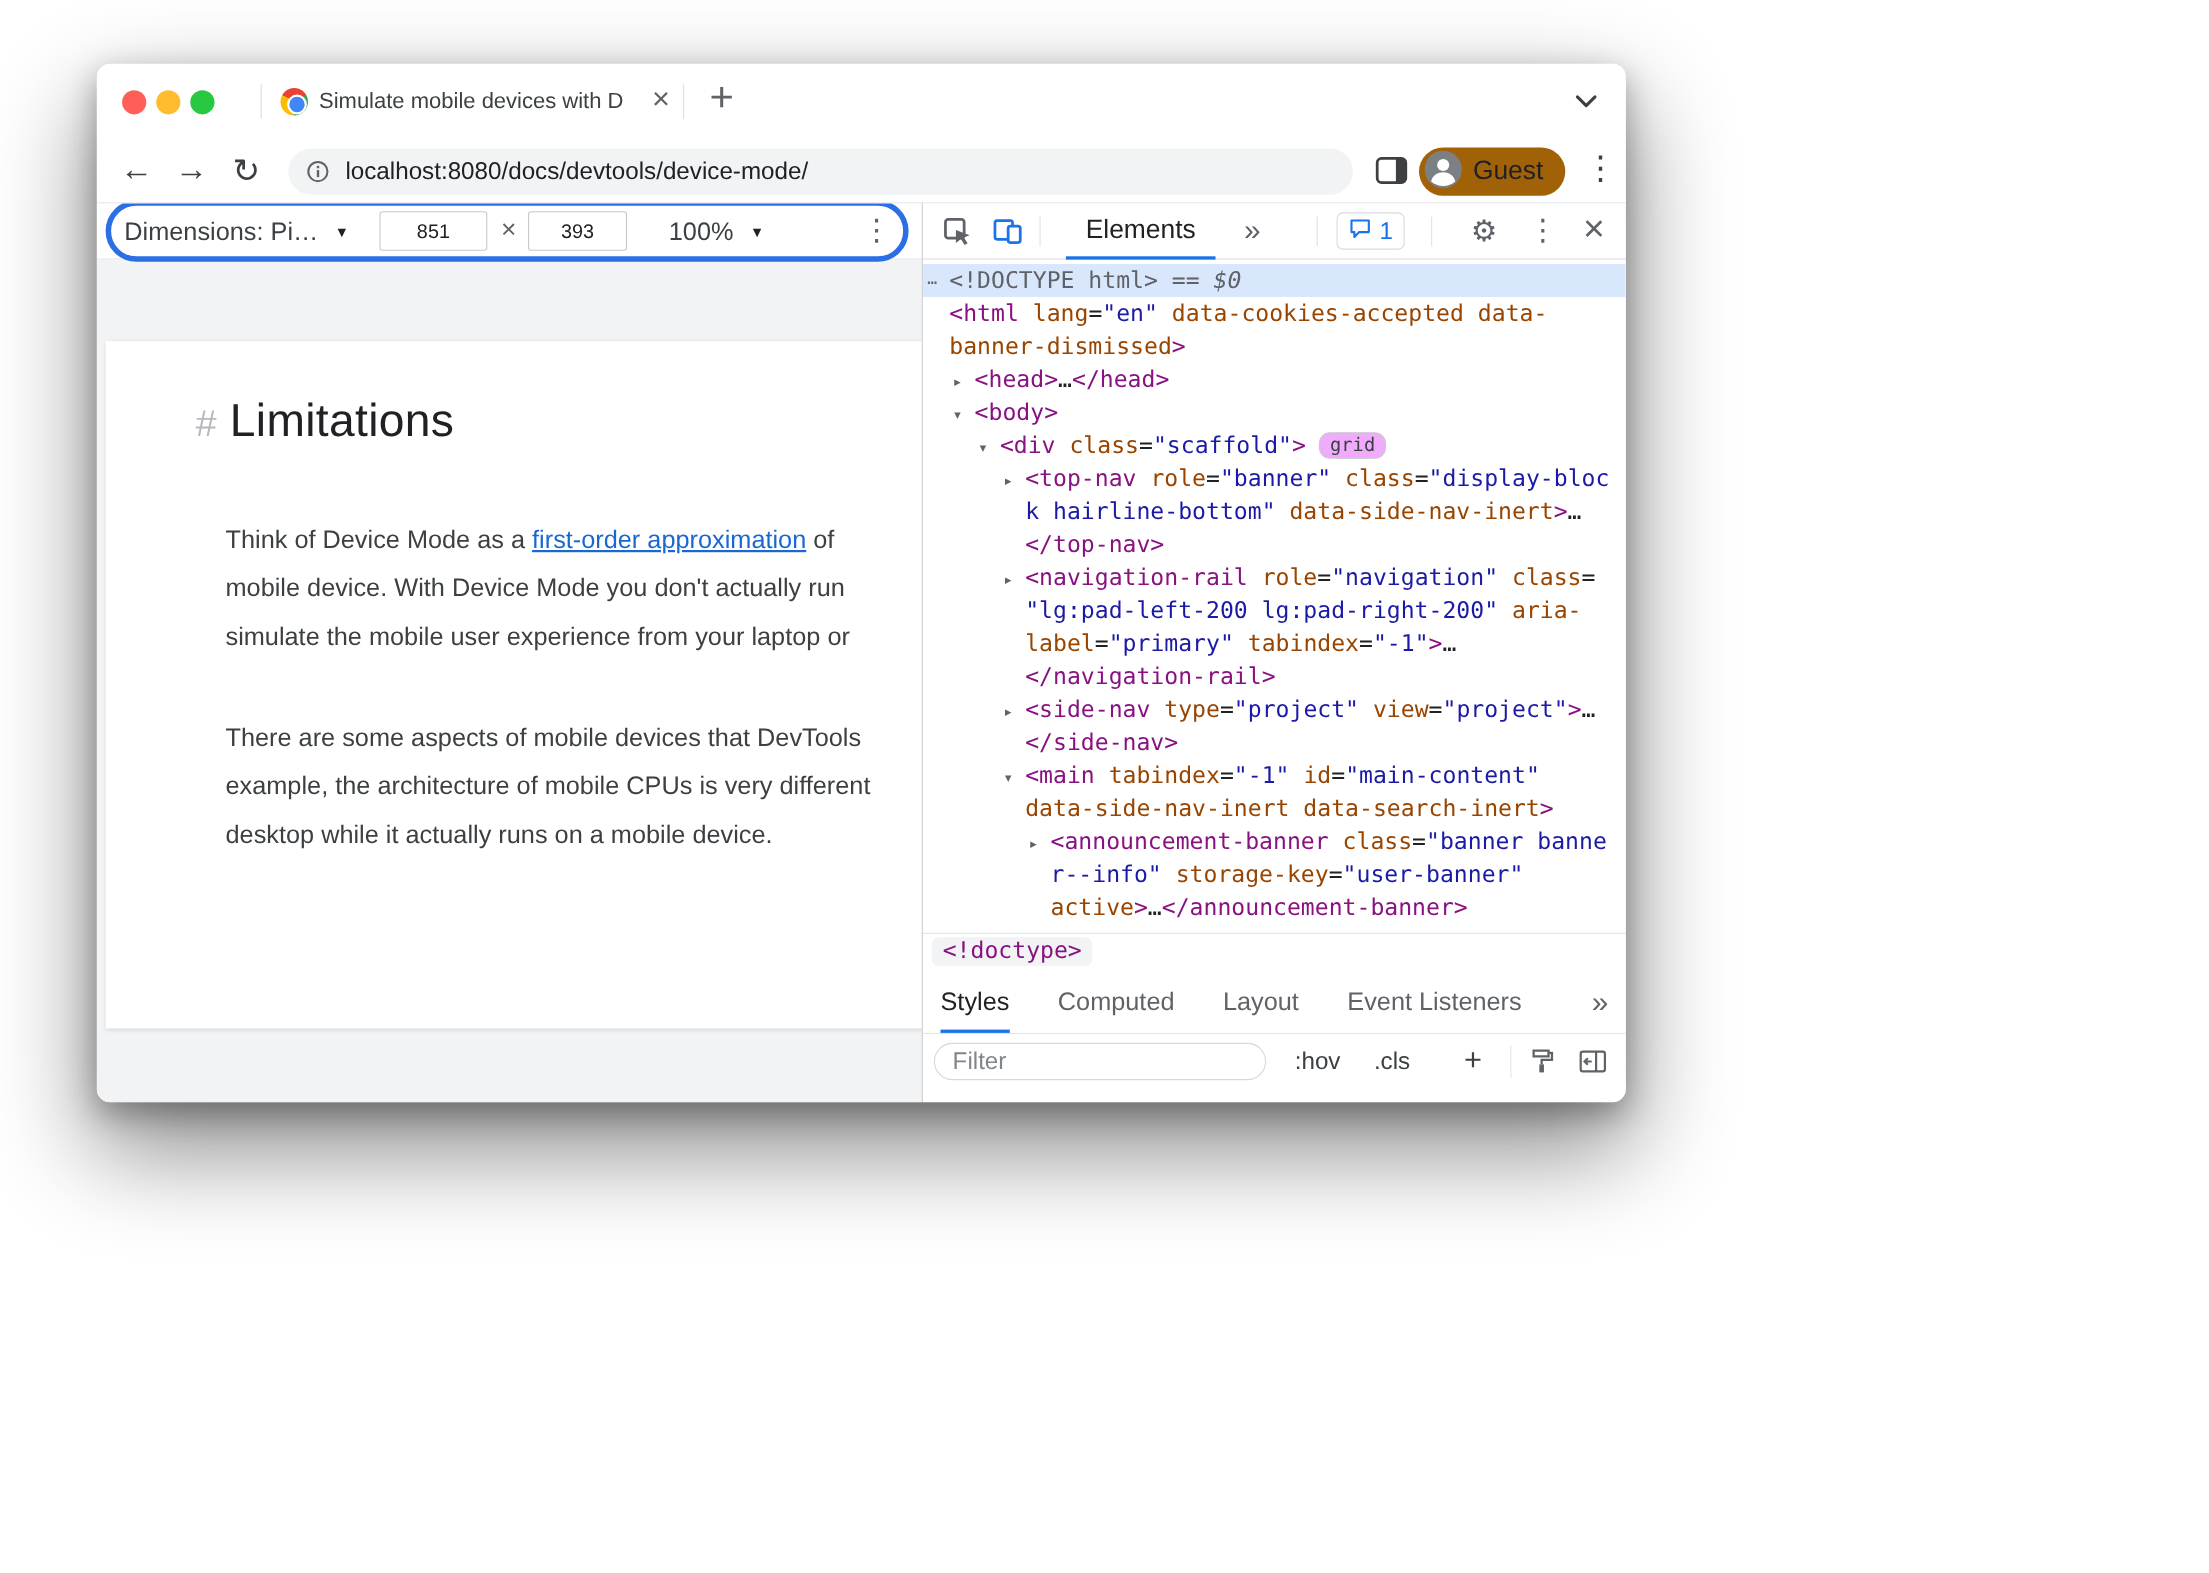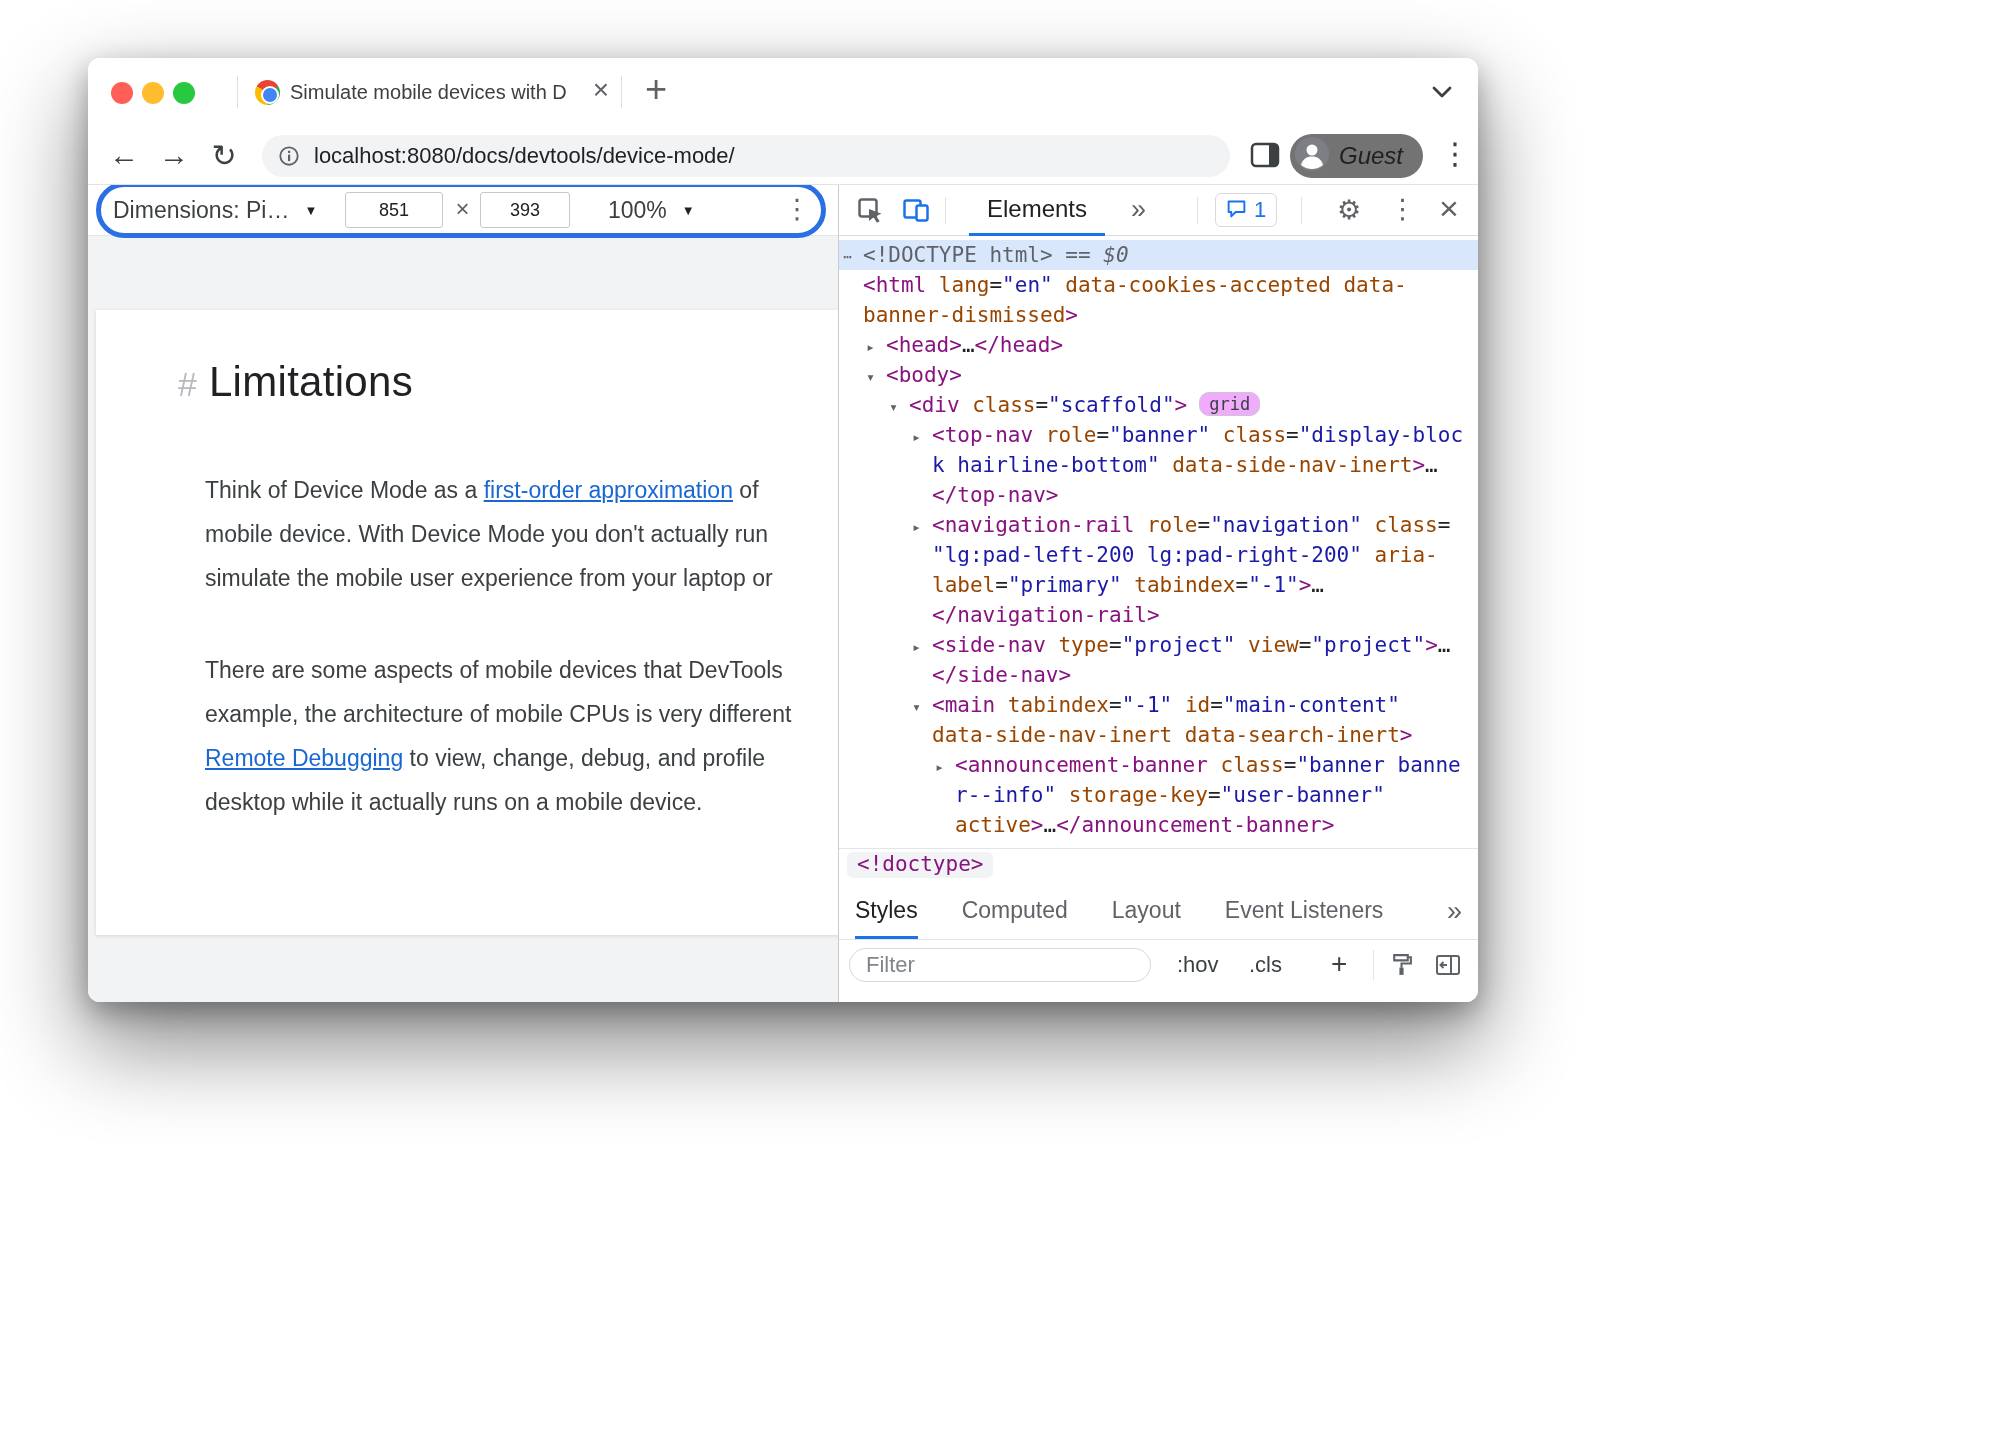--- a/index.html
+++ b/index.html
@@ -33,21 +33,21 @@
   .navbar { position: absolute; left: 0; top: 68px; width: 100%; height: 59px; background: #fff;
             border-bottom: 1px solid #e1e3e6; }
   .nav-ico { position: absolute; top: 0; height: 58px; width: 44px; display: flex;
              align-items: center; justify-content: center; font-size: 30px; color: #3c4043; }
   .urlbar { position: absolute; left: 174px; top: 9px; width: 968px; height: 42px;
             border-radius: 21px; background: #f1f3f4; display: flex; align-items: center; }
   .url-info { margin-left: 16px; display: flex; }
   .urltext { margin-left: 14px; font-size: 22px; color: #202124; white-space: nowrap; text-align: right; }
   .sidepanel { position: absolute; left: 1162px; top: 16px; }
   .guest { position: absolute; left: 1202px; top: 8px; height: 44px; border-radius: 22px;
-           background: #737373; display: flex; align-items: center; gap: 10px; padding: 0 20px 0 5px; font-style: italic; }
+           background: #a16207; display: flex; align-items: center; gap: 10px; padding: 0 20px 0 5px; }
   .guestlabel { font-size: 24px; color: #202124; }
   .navkebab { position: absolute; left: 1350px; top: 0; height: 58px; line-height: 56px;
               width: 34px; text-align: center; font-size: 30px; color: #3c4043; }
 
   
   .main { position: absolute; left: 0; top: 127px; width: 100%; height: 817px; }
   .left { position: absolute; left: 0; top: 0; width: 750px; height: 100%;
           background: #f1f3f4; overflow: hidden; }
   .divider { position: absolute; left: 750px; top: 0; width: 1px; height: 100%; background: #c9cbce; }
   .right { position: absolute; left: 751px; top: 0; width: 639px; height: 100%; background: #fff; }
@@ -225,21 +225,20 @@
             </div>
             <div class="paras">
                 <div class="para">
                   <div class="pline"><span>Think of Device Mode as a </span><span class="plink">first-order approximation</span><span> of </span></div>
                   <div class="pline"><span>mobile device. With Device Mode you don't actually run</span></div>
                   <div class="pline"><span>simulate the mobile user experience from your laptop or</span></div>
                 </div>
                 <div class="para">
                   <div class="pline"><span>There are some aspects of mobile devices that DevTools</span></div>
                   <div class="pline"><span>example, the architecture of mobile CPUs is very different</span></div>
-                  <div class="pline"><span class="plink">Remote Debugging</span><span> to view, change, debug, and profile </span></div>
                   <div class="pline"><span>desktop while it actually runs on a mobile device.</span></div>
                 </div>
               </div>
           </div>
         </div>
       </div>
 
       <div class="divider"></div>
 
       <div class="right">

